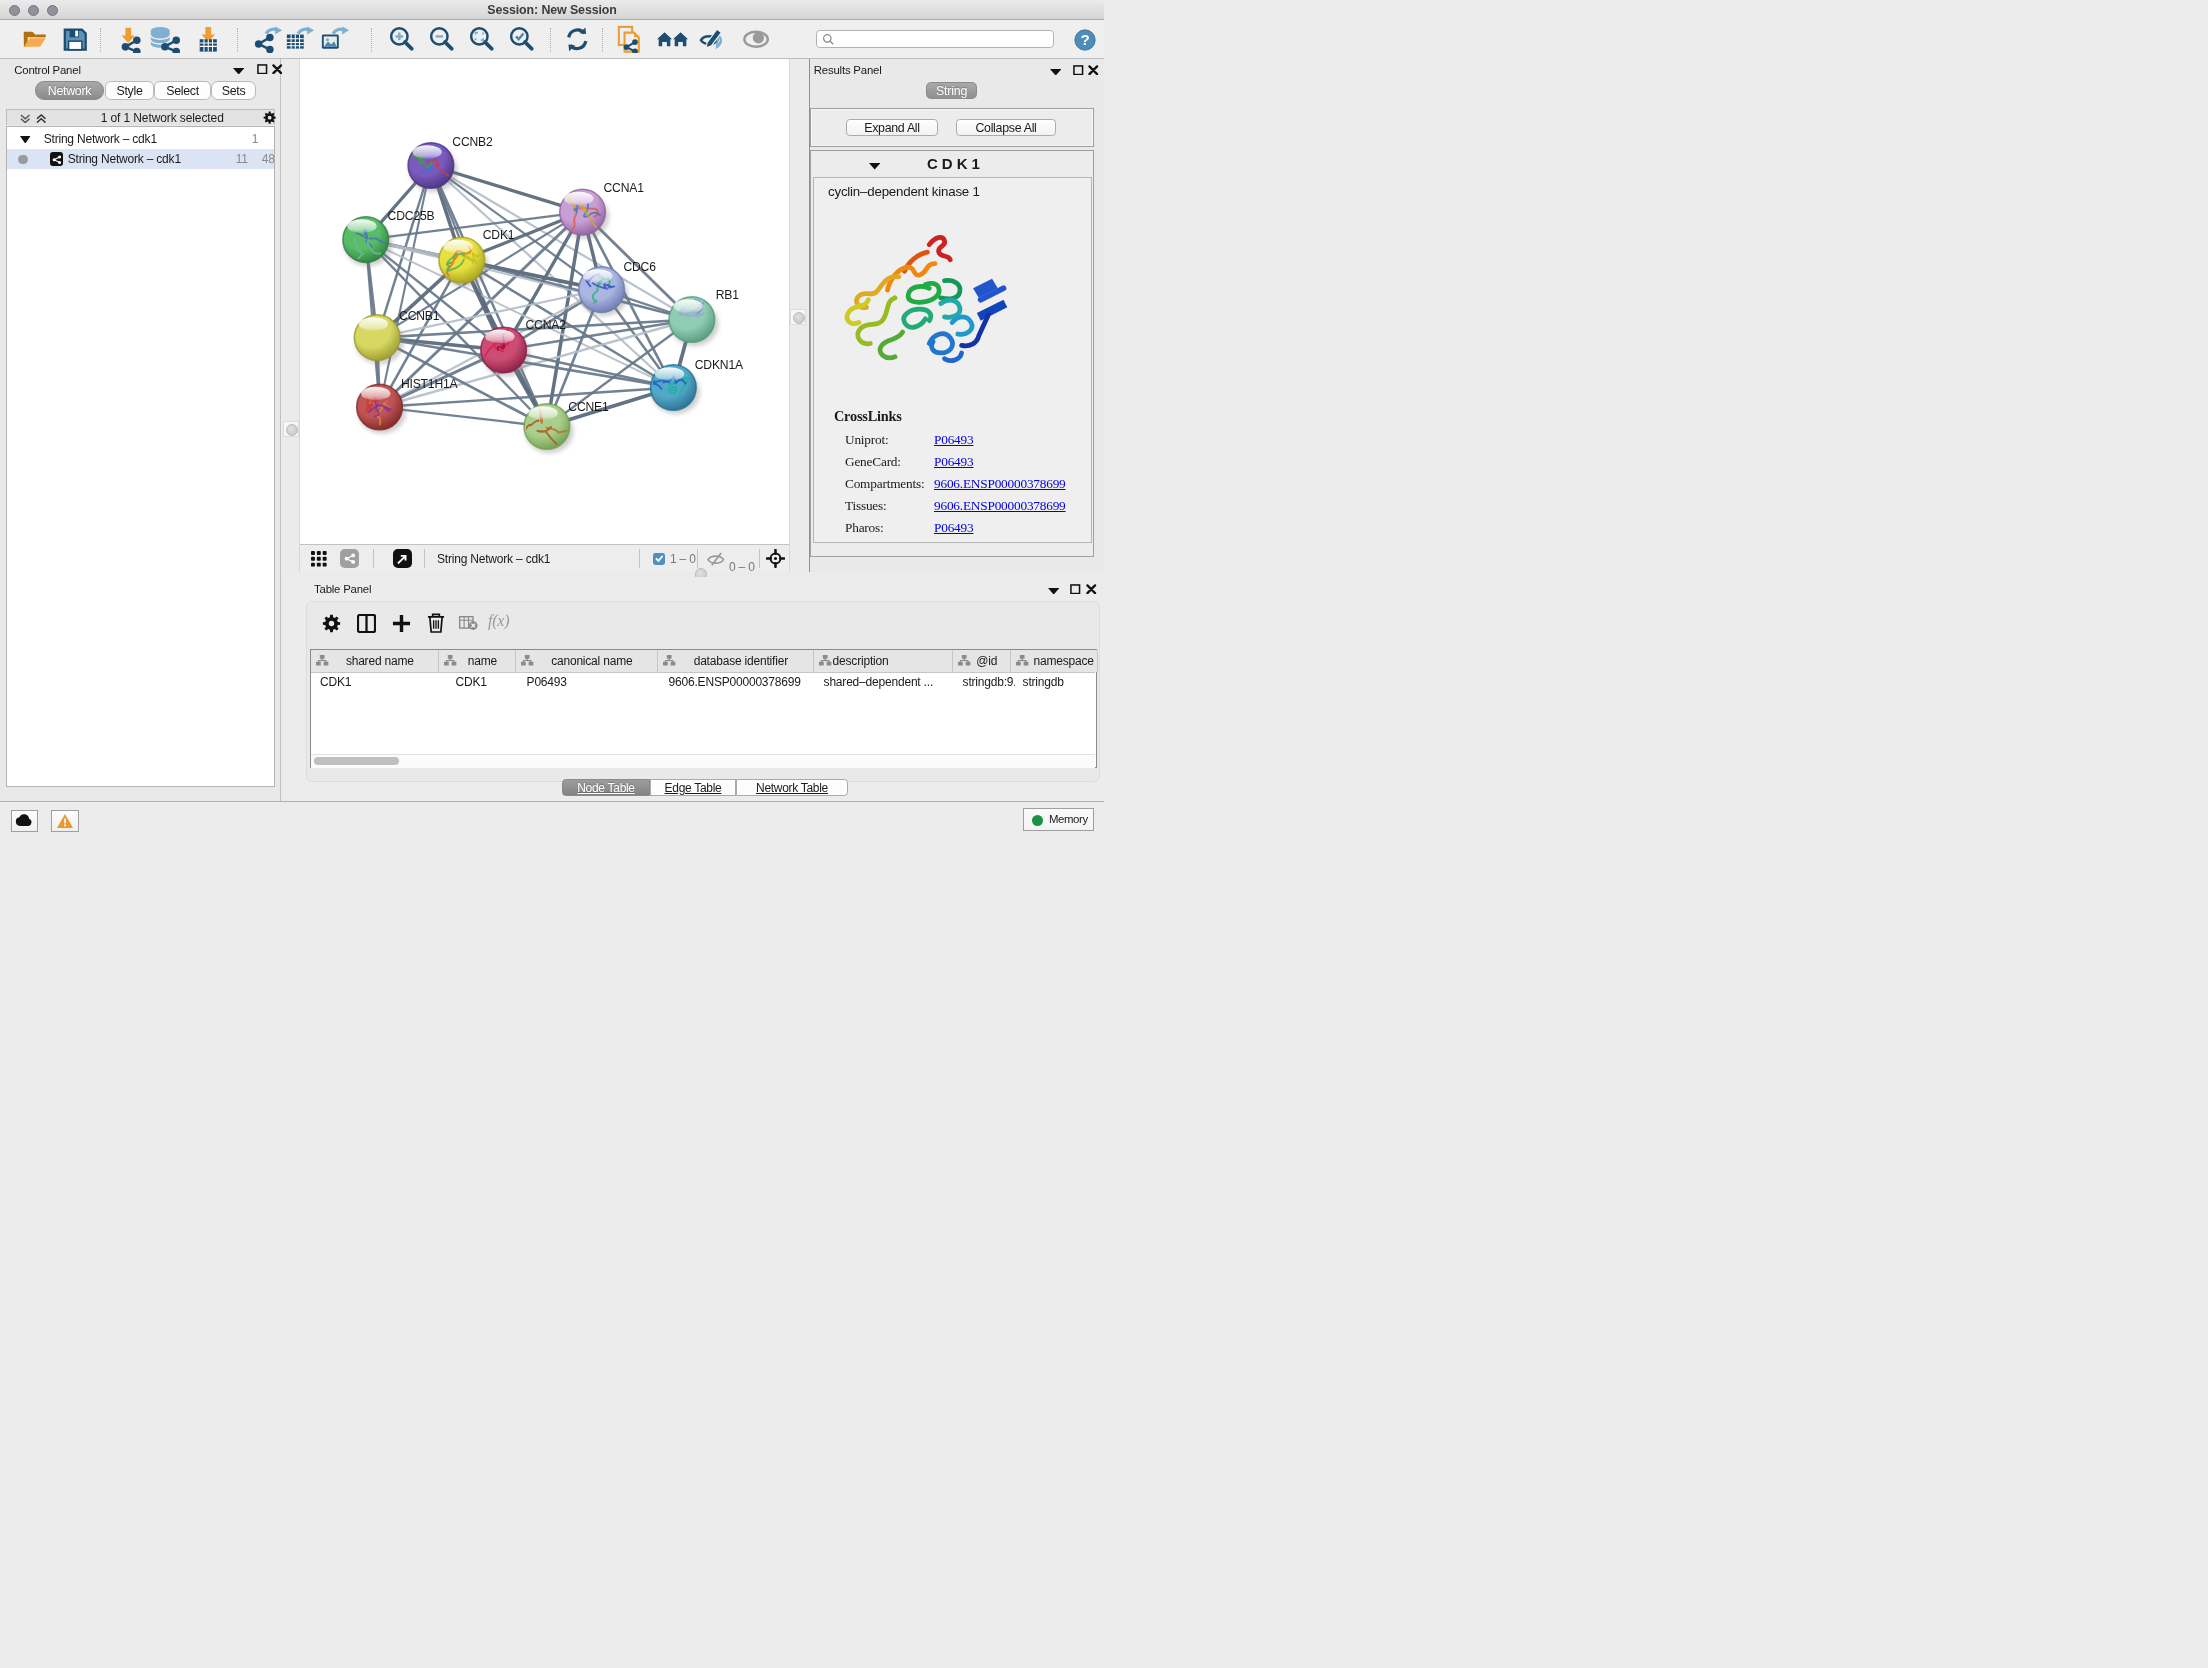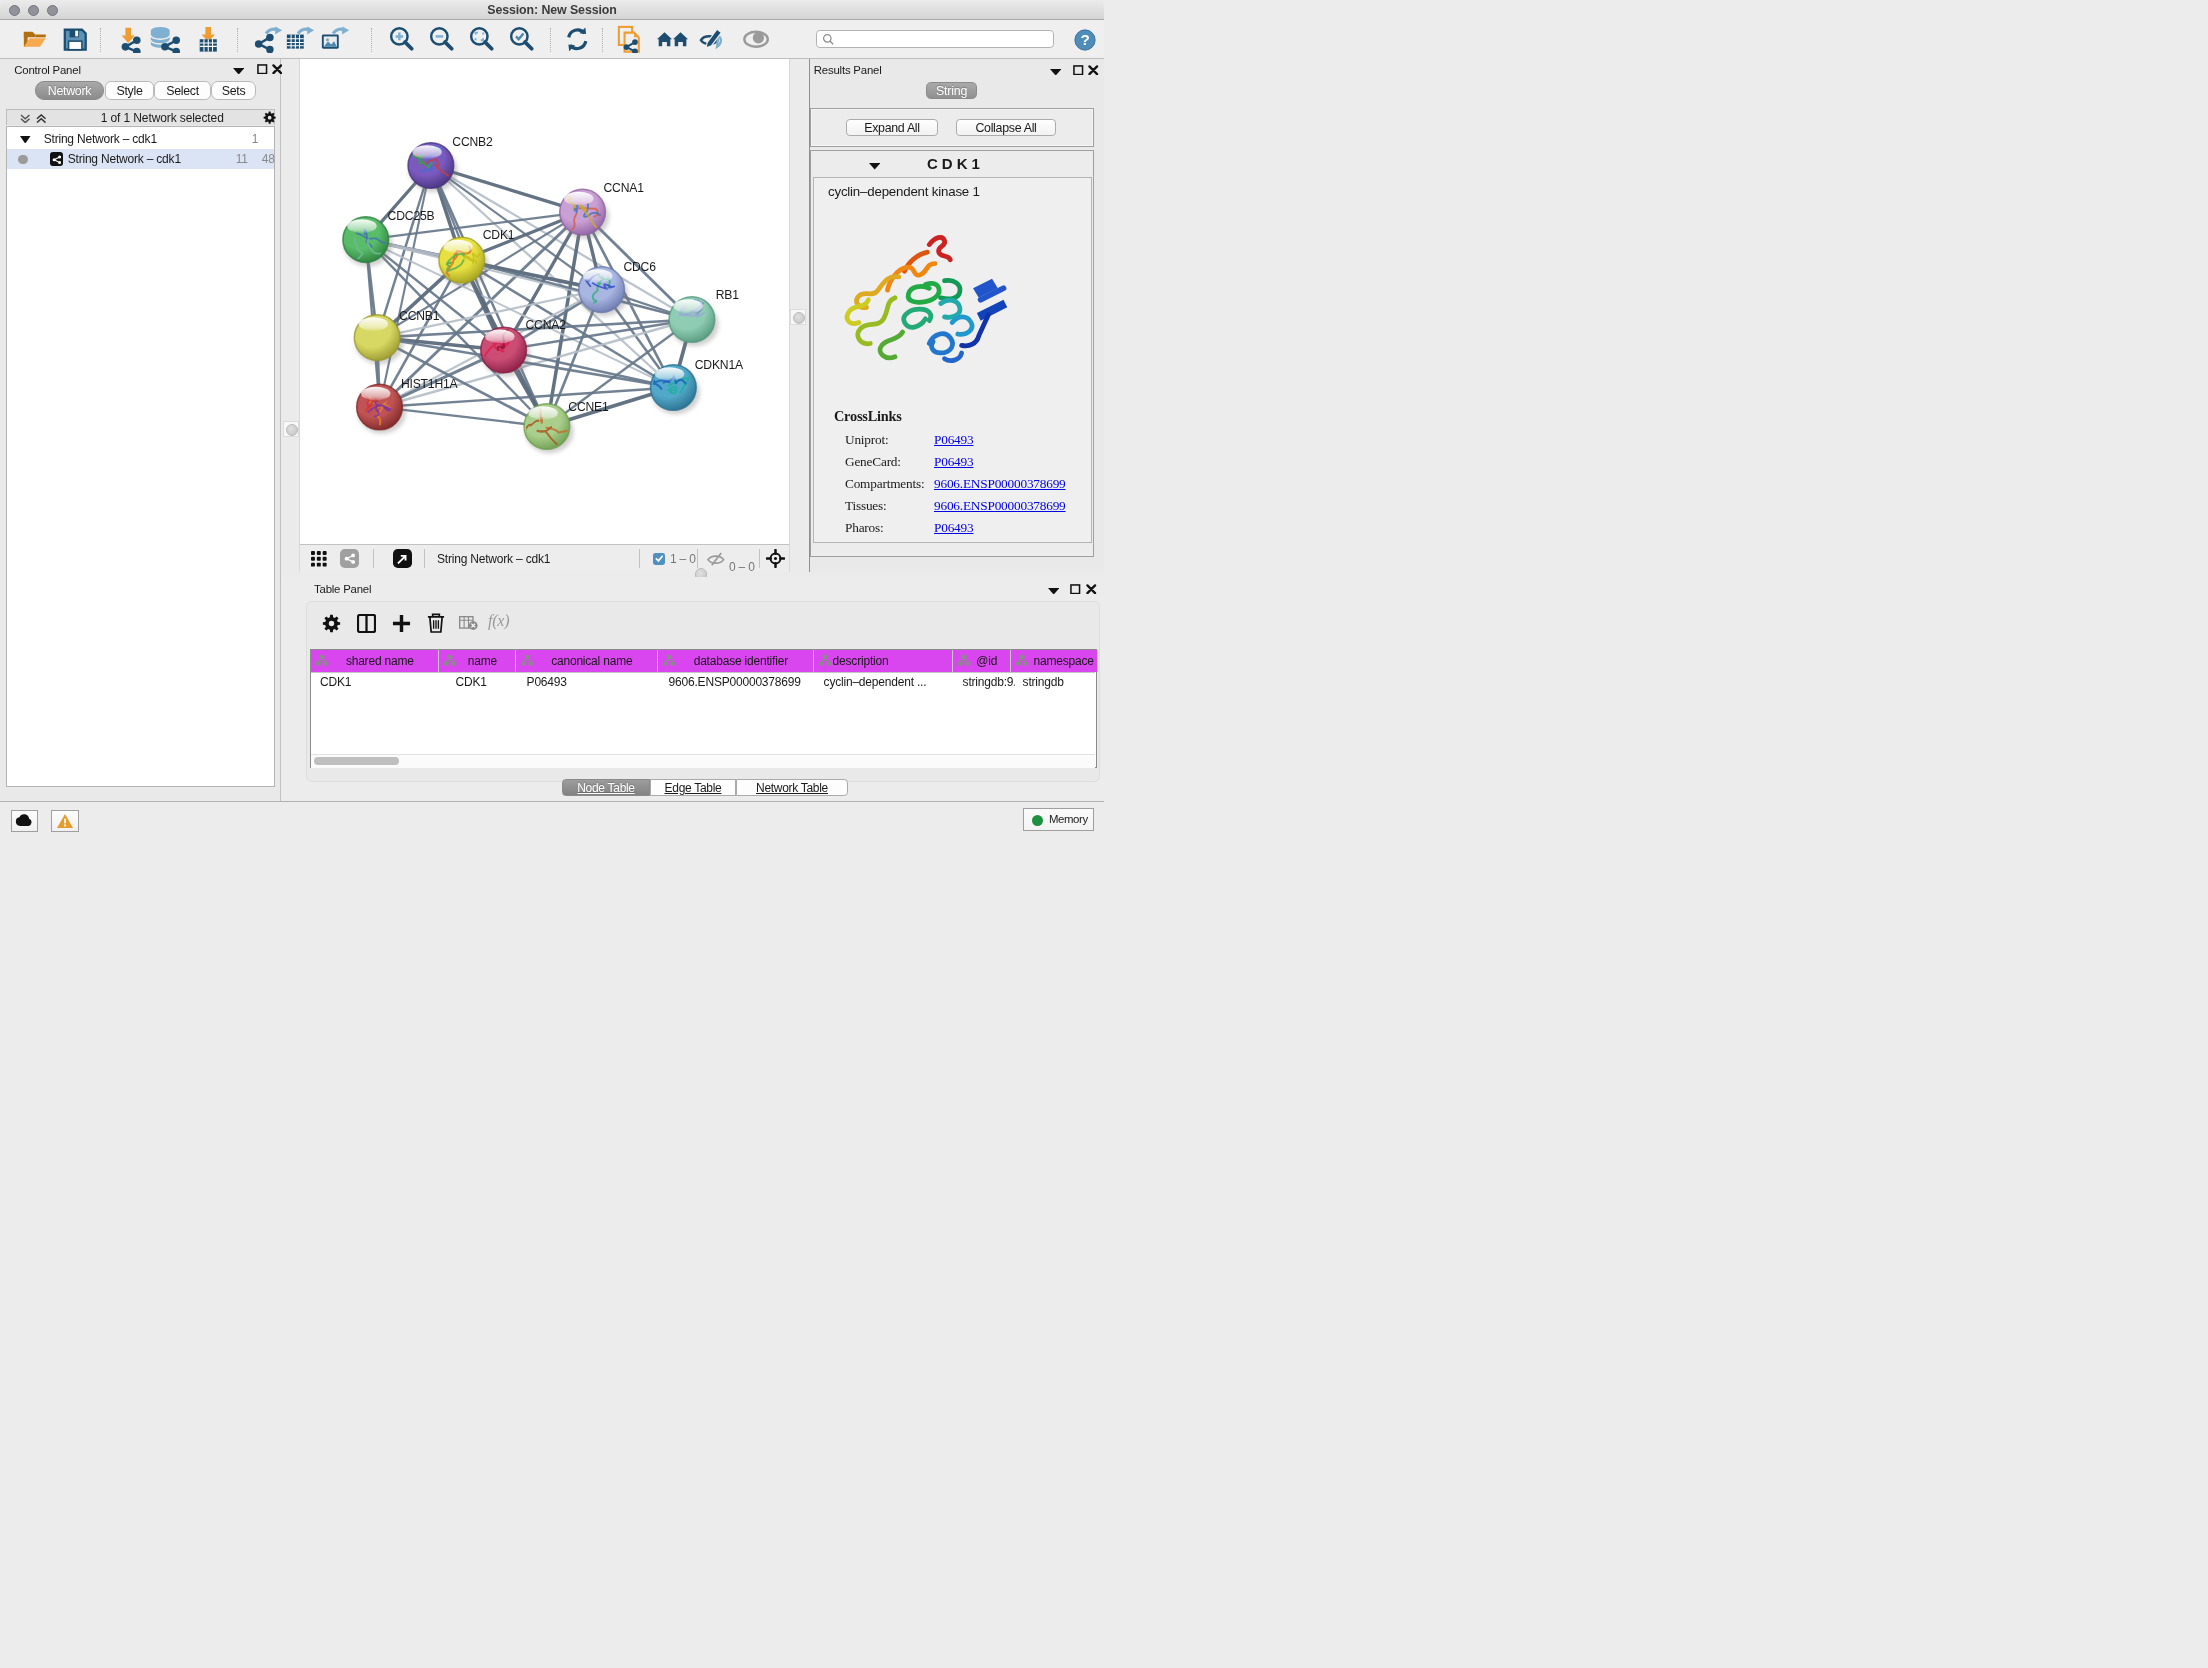--- a/index.html
+++ b/index.html
@@ -32,21 +32,21 @@
 .tab{position:absolute;top:22.4px;height:19px;border:1px solid #b9b9b9;background:#fdfdfd;text-align:center;font-size:12.4px;line-height:18px;letter-spacing:-0.3px;}
 .tabsel{background:linear-gradient(#a9a9a9,#8b8b8b);color:#fff;border-color:#8a8a8a;text-shadow:0 -1px 1px rgba(0,0,0,0.25);}
 #subhead{position:absolute;left:5.7px;top:50px;width:269px;height:16px;background:#e3e3e3;border:1px solid #bdbdbd;border-bottom:none;font-size:11.4px;}
 #netlist{position:absolute;left:5.7px;top:67px;width:269px;height:661px;background:#fff;border:1px solid #b3b3b3;}
 .lrow{position:absolute;left:0;width:267px;height:20px;line-height:20px;font-size:12px;letter-spacing:-0.2px;}
 
 .rbtn{position:absolute;height:17px;border:1px solid #ababab;border-radius:3.8px;background:linear-gradient(#fefefe,#f2f2f2);text-align:center;font-size:12.4px;line-height:16px;letter-spacing:-0.3px;}
 
 #tptool{position:absolute;left:24px;top:24px;width:794px;height:181px;background:#e9e9e9;border:1px solid #dddddd;border-radius:5.7px;}
 #ttable{position:absolute;left:27.6px;top:72px;width:787px;height:119px;background:#fff;border:1.4px solid #8a8a8a;}
-.th{position:absolute;top:0;height:22px;border-right:1px solid #c6c6c6;background:#d946ef;font-size:12px;letter-spacing:-0.2px;overflow:hidden;white-space:nowrap;}
+.th{position:absolute;top:0;height:22px;border-right:1px solid #c6c6c6;background:#e5e5e5;font-size:12px;letter-spacing:-0.2px;overflow:hidden;white-space:nowrap;}
 .td{position:absolute;top:22px;height:21px;font-size:12px;letter-spacing:-0.2px;line-height:21px;}
 .btab{position:absolute;height:17px;border:1px solid #aaa;background:#fdfdfd;font-size:12px;letter-spacing:-0.3px;text-align:center;line-height:16px;text-decoration:underline;}
 .nl{font-size:12.8px;fill:#1a1a1a;font-family:"Liberation Sans",sans-serif;letter-spacing:-0.2px;}
 a.lnk{color:#0000e0;text-decoration:underline;}
 .serif{font-family:"Liberation Serif",serif;}
 </style></head>
 <body>
 <div id="titlebar" class="abs">
 <div class="tl" style="left:8.6px;"></div>
     <div class="tl" style="left:27.6px;"></div>
@@ -740,21 +740,21 @@
               <path d="M6.5 3.5v2.4M2.5 5.9h8M2.5 5.9v1.3M10.5 5.9v1.3" stroke="#8a8a8a" stroke-width="1" fill="none"></path>
             </g>
           </svg></span>
         <span style="position:absolute;top:3.8px;left:23px;text-align:left;">namespace</span>
       </div>
 <div style="position:absolute;left:0;top:22px;width:784px;border-top:1px solid #c6c6c6;"></div>
 <div class="td" style="left:9.5px;">CDK1</div>
       <div class="td" style="left:145px;">CDK1</div>
       <div class="td" style="left:216px;">P06493</div>
       <div class="td" style="left:358px;">9606.ENSP00000378699</div>
-      <div class="td" style="left:513px;">cyclin–dependent ...</div>
+      <div class="td" style="left:513px;">shared–dependent ...</div>
       <div class="td" style="left:652px;width:52px;overflow:hidden;white-space:nowrap;">stringdb:9...</div>
       <div class="td" style="left:712px;">stringdb</div>
 <div style="position:absolute;left:0;top:104px;width:784px;height:14.3px;background:#fbfbfb;border-top:1px solid #e2e2e2;"></div>
       <div style="position:absolute;left:3.8px;top:107px;width:85px;height:7.6px;background:#bfbfbf;border-radius:3.8px;"></div>
 </div>
 <div class="btab" style="left:280px;top:202px;width:88px;background:linear-gradient(#9d9d9d,#828282);color:#fff;border-radius:3.8px 0 0 3.8px;border-color:#8a8a8a;text-shadow:0 -1px 1px rgba(0,0,0,0.2);">Node Table</div>
 <div class="btab" style="left:368px;top:202px;width:86px;">Edge Table</div>
 <div class="btab" style="left:454px;top:202px;width:112px;border-radius:0 3.8px 3.8px 0;">Network Table</div>
 </div>
 <div id="bottombar" class="abs">

